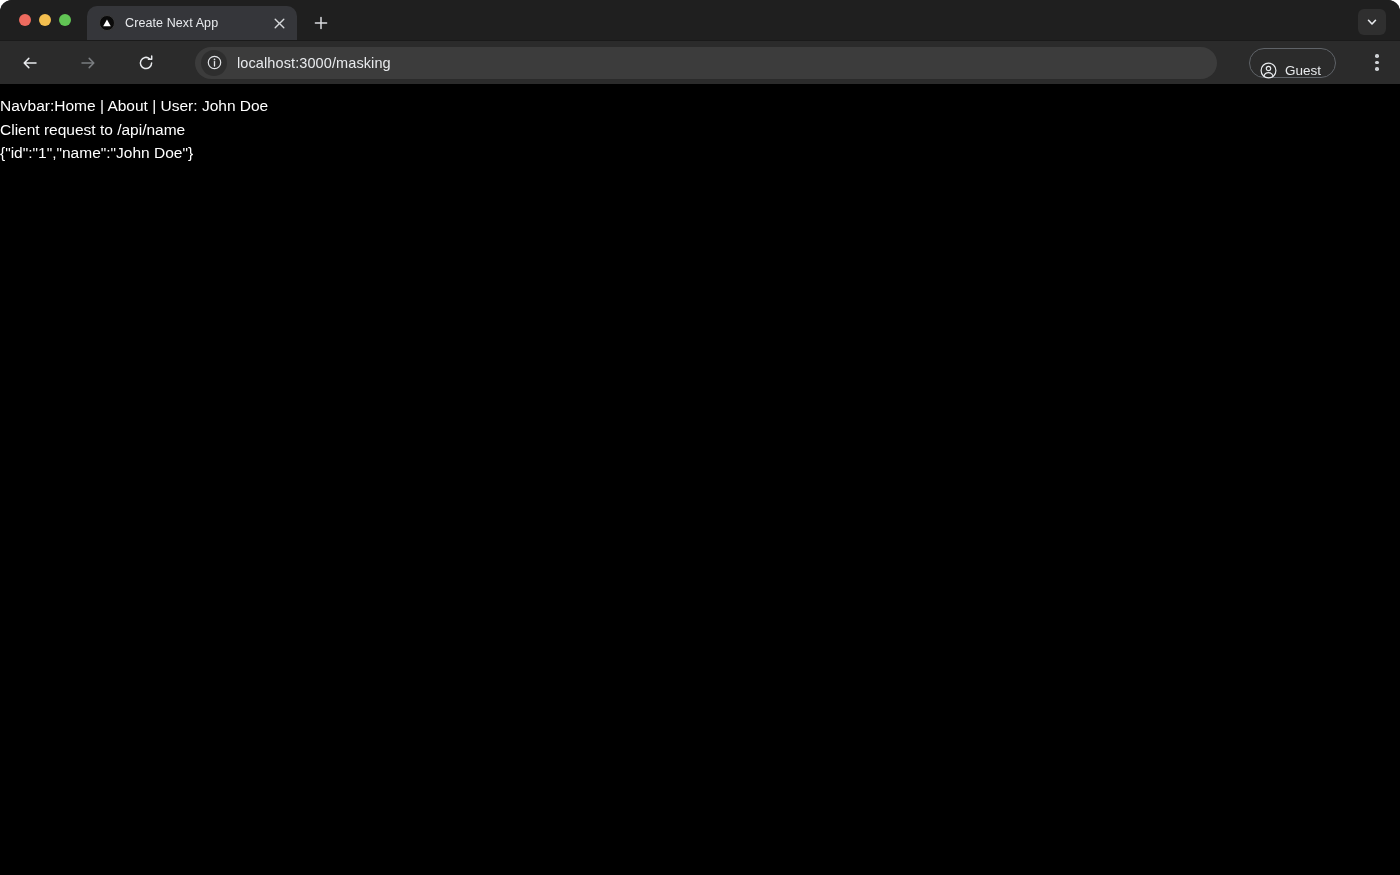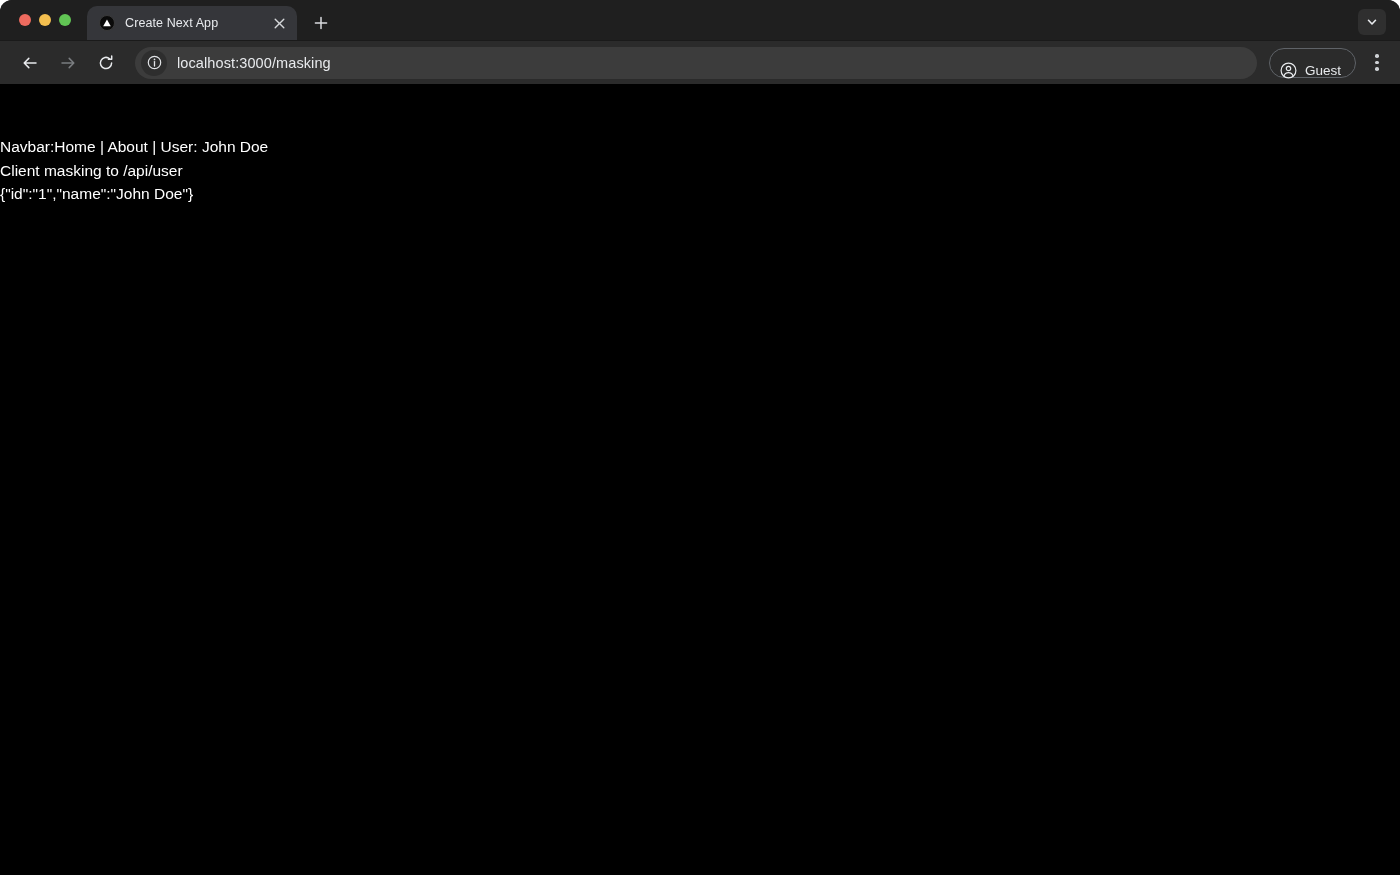--- a/index.html
+++ b/index.html
@@ -128,20 +128,21 @@
 
   
   .toolbar {
     height: 44px;
     background: #2b2b2b;
     display: flex;
     align-items: center;
     flex: 0 0 44px;
     border-top: 1px solid #1a1a1a;
     padding: 0 10px 0 6px;
+    gap: 20px;
   }
 
   .nav-btn {
     width: 32px;
     height: 32px;
     border-radius: 50%;
     display: flex;
     align-items: center;
     justify-content: center;
     flex: 0 0 32px;
@@ -237,21 +238,21 @@
     line-height: 23.5px;
     font-family: "Liberation Sans", sans-serif;
   }
 
   .page-line {
     white-space: pre-wrap;
     color: #ffffff;
     padding: 0;
     margin: 0;
   }
-  .page-line.first { padding-top: 3px; margin-top: 48px; }
+  .page-line.first { padding-top: 10px; }
 </style>
 </head>
 <body>
 
 <div class="browser-window">
 
   <div class="tab-strip">
 
     <div class="traffic-lights">
       <span class="tl-dot tl-red"></span>
@@ -336,18 +337,18 @@
         <span class="menu-dot"></span>
         <span class="menu-dot"></span>
         <span class="menu-dot"></span>
       </span>
     </div>
   </div>
 
   <div class="viewport">
     <div class="page-body">
       <div class="page-line first">Navbar:Home | About | User: John Doe</div>
-      <div class="page-line">Client masking to /api/user</div>
+      <div class="page-line">Client request to /api/name</div>
       <div class="page-line">{"id":"1","name":"John Doe"}</div>
     </div>
   </div>
 
 </div>
 
 </body></html>

